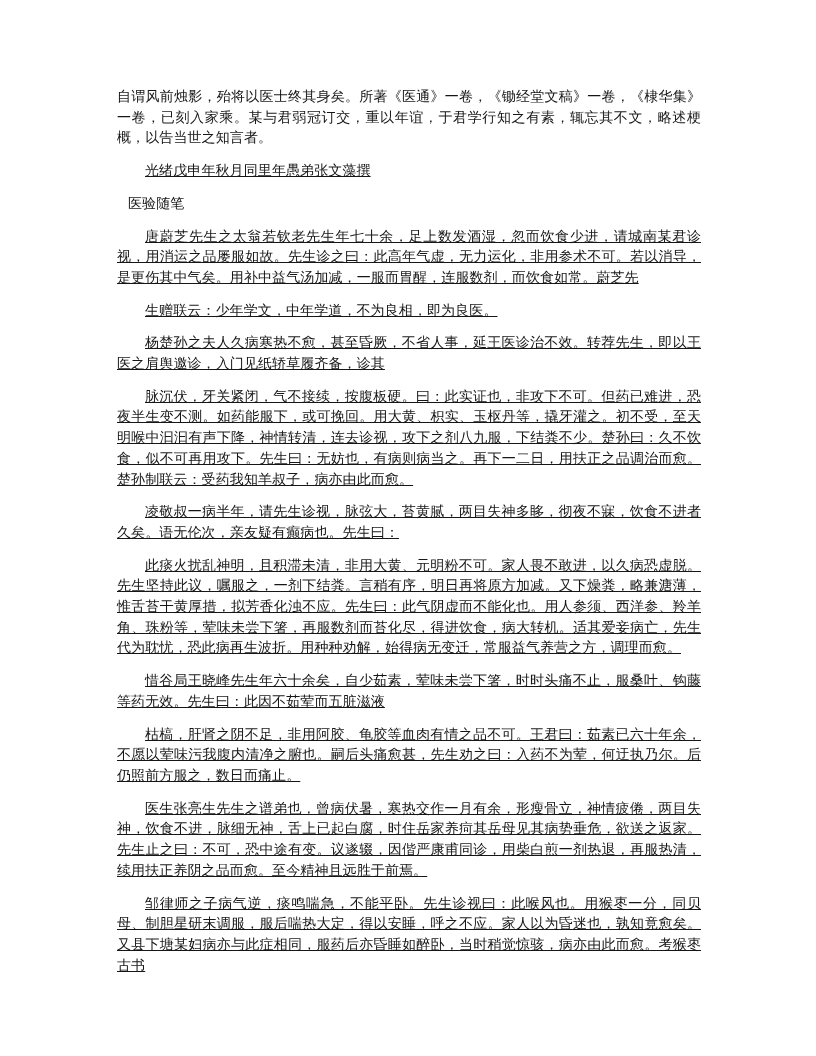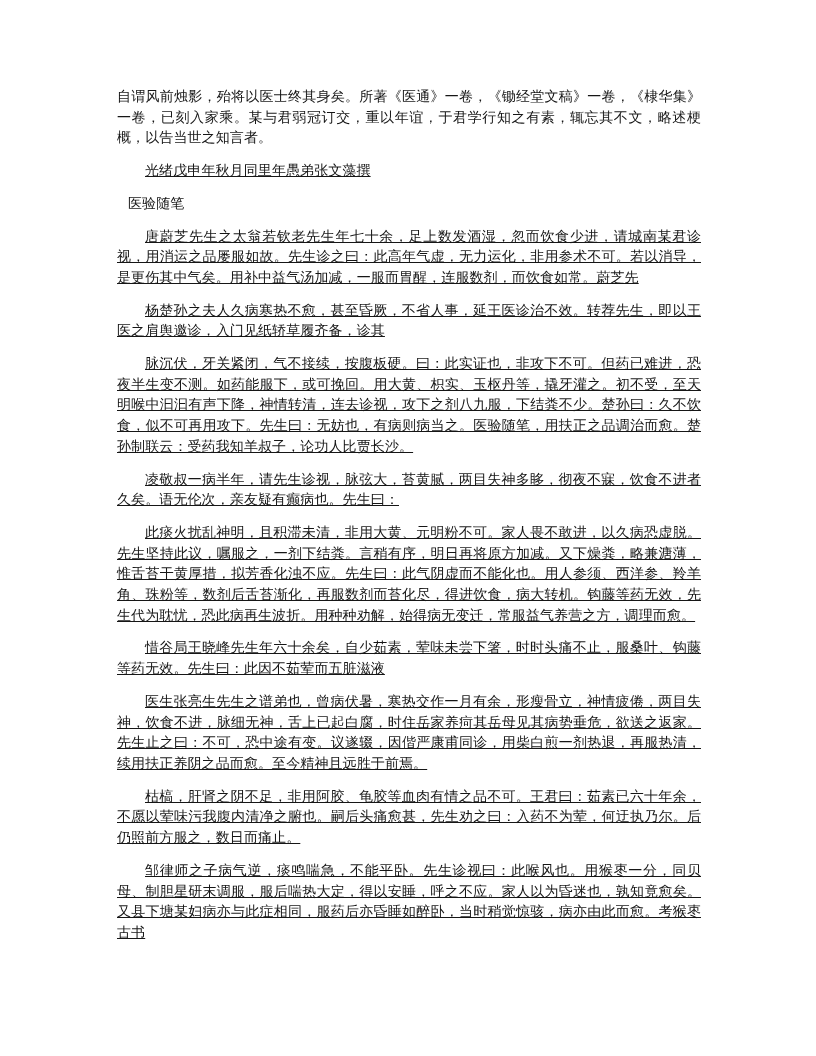--- a/index.html
+++ b/index.html
@@ -41,22 +41,23 @@
 </style>
 </head>
 <body>
 
 <div class="page">
   <div class="doc">
     <p>自谓风前烛影，殆将以医士终其身矣。所著《医通》一卷，《锄经堂文稿》一卷，《棣华集》一卷，已刻入家乘。某与君弱冠订交，重以年谊，于君学行知之有素，辄忘其不文，略述梗概，以告当世之知言者。</p>
     <p class="indent">光绪戊申年秋月同里年愚弟张文藻撰</p>
     <p class="heading">医验随笔</p>
     <p class="indent">唐蔚芝先生之太翁若钦老先生年七十余，足上数发酒湿，忽而饮食少进，请城南某君诊视，用消运之品屡服如故。先生诊之曰：此高年气虚，无力运化，非用参术不可。若以消导，是更伤其中气矣。用补中益气汤加减，一服而胃醒，连服数剂，而饮食如常。蔚芝先</p>
+    <p class="indent">生赠联云：少年学文，中年学道，不为良相，即为良医。</p>
     <p class="indent">杨楚孙之夫人久病寒热不愈，甚至昏厥，不省人事，延王医诊治不效。转荐先生，即以王医之肩舆邀诊，入门见纸轿草履齐备，诊其</p>
-    <p class="indent">脉沉伏，牙关紧闭，气不接续，按腹板硬。曰：此实证也，非攻下不可。但药已难进，恐夜半生变不测。如药能服下，或可挽回。用大黄、枳实、玉枢丹等，撬牙灌之。初不受，至天明喉中汩汩有声下降，神情转清，连去诊视，攻下之剂八九服，下结粪不少。楚孙曰：久不饮食，似不可再用攻下。先生曰：无妨也，有病则病当之。医验随笔，用扶正之品调治而愈。楚孙制联云：受药我知羊叔子，论功人比贾长沙。</p>
+    <p class="indent">脉沉伏，牙关紧闭，气不接续，按腹板硬。曰：此实证也，非攻下不可。但药已难进，恐夜半生变不测。如药能服下，或可挽回。用大黄、枳实、玉枢丹等，撬牙灌之。初不受，至天明喉中汩汩有声下降，神情转清，连去诊视，攻下之剂八九服，下结粪不少。楚孙曰：久不饮食，似不可再用攻下。先生曰：无妨也，有病则病当之。再下一二日，用扶正之品调治而愈。楚孙制联云：受药我知羊叔子，病亦由此而愈。</p>
     <p class="indent">凌敬叔一病半年，请先生诊视，脉弦大，苔黄腻，两目失神多眵，彻夜不寐，饮食不进者久矣。语无伦次，亲友疑有癫病也。先生曰：</p>
-    <p class="indent">此痰火扰乱神明，且积滞未清，非用大黄、元明粉不可。家人畏不敢进，以久病恐虚脱。先生坚持此议，嘱服之，一剂下结粪。言稍有序，明日再将原方加减。又下燥粪，略兼溏薄，惟舌苔干黄厚措，拟芳香化浊不应。先生曰：此气阴虚而不能化也。用人参须、西洋参、羚羊角、珠粉等，数剂后舌苔渐化，再服数剂而苔化尽，得进饮食，病大转机。钩藤等药无效，先生代为耽忧，恐此病再生波折。用种种劝解，始得病无变迁，常服益气养营之方，调理而愈。</p>
+    <p class="indent">此痰火扰乱神明，且积滞未清，非用大黄、元明粉不可。家人畏不敢进，以久病恐虚脱。先生坚持此议，嘱服之，一剂下结粪。言稍有序，明日再将原方加减。又下燥粪，略兼溏薄，惟舌苔干黄厚措，拟芳香化浊不应。先生曰：此气阴虚而不能化也。用人参须、西洋参、羚羊角、珠粉等，荤味未尝下箸，再服数剂而苔化尽，得进饮食，病大转机。适其爱妾病亡，先生代为耽忧，恐此病再生波折。用种种劝解，始得病无变迁，常服益气养营之方，调理而愈。</p>
     <p class="indent">惜谷局王晓峰先生年六十余矣，自少茹素，荤味未尝下箸，时时头痛不止，服桑叶、钩藤等药无效。先生曰：此因不茹荤而五脏滋液</p>
+    <p class="indent">枯槁，肝肾之阴不足，非用阿胶、龟胶等血肉有情之品不可。王君曰：茹素已六十年余，不愿以荤味污我腹内清净之腑也。嗣后头痛愈甚，先生劝之曰：入药不为荤，何迂执乃尔。后仍照前方服之，数日而痛止。</p>
     <p class="indent">医生张亮生先生之谱弟也，曾病伏暑，寒热交作一月有余，形瘦骨立，神情疲倦，两目失神，饮食不进，脉细无神，舌上已起白腐，时住岳家养疴其岳母见其病势垂危，欲送之返家。先生止之曰：不可，恐中途有变。议遂辍，因偕严康甫同诊，用柴白煎一剂热退，再服热清，续用扶正养阴之品而愈。至今精神且远胜于前焉。</p>
-    <p class="indent">枯槁，肝肾之阴不足，非用阿胶、龟胶等血肉有情之品不可。王君曰：茹素已六十年余，不愿以荤味污我腹内清净之腑也。嗣后头痛愈甚，先生劝之曰：入药不为荤，何迂执乃尔。后仍照前方服之，数日而痛止。</p>
     <p class="indent">邹律师之子病气逆，痰鸣喘急，不能平卧。先生诊视曰：此喉风也。用猴枣一分，同贝母、制胆星研末调服，服后喘热大定，得以安睡，呼之不应。家人以为昏迷也，孰知竟愈矣。又县下塘某妇病亦与此症相同，服药后亦昏睡如醉卧，当时稍觉惊骇，病亦由此而愈。考猴枣古书</p>
   </div>
 </div>
 
 </body></html>

